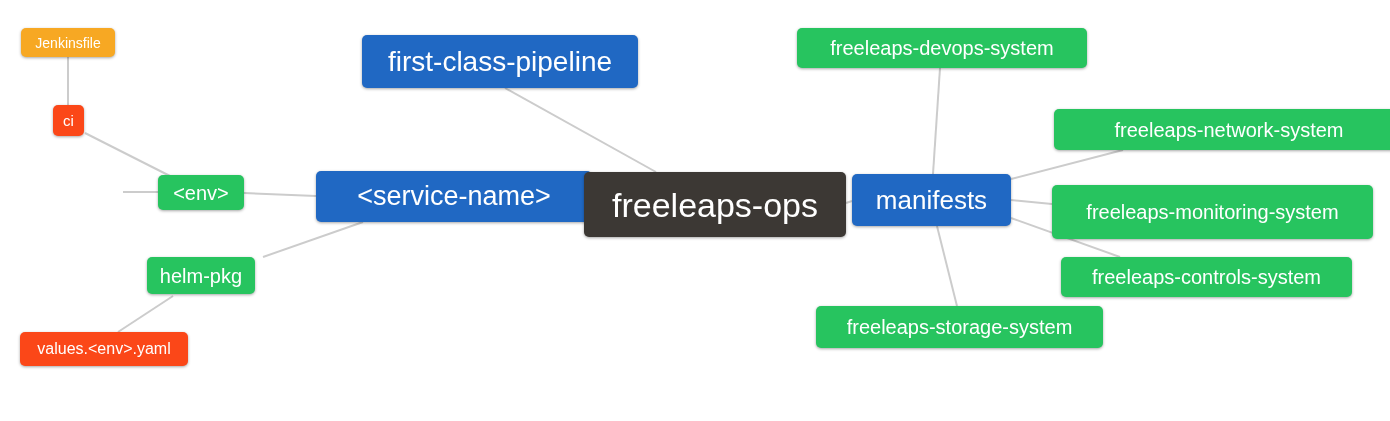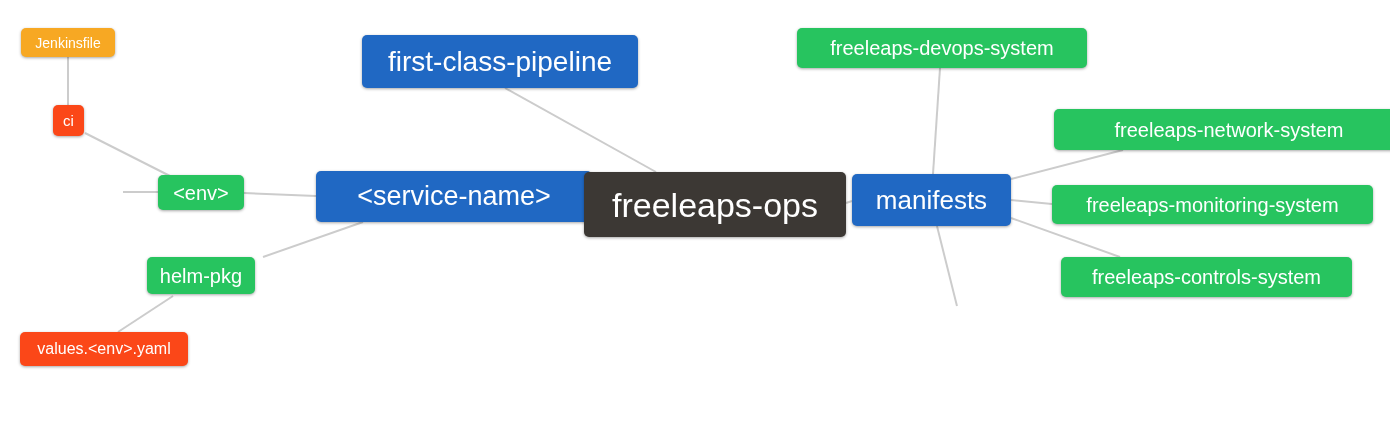--- a/index.html
+++ b/index.html
@@ -57,15 +57,16 @@
   <div class="node" style="left: 53px; top: 105px; width: 31px; height: 31px; background: rgb(251, 71, 24); font-size: 15px;">ci</div>
   <div class="node" style="left: 158px; top: 175px; width: 86px; height: 35px; background: rgb(39, 196, 95); font-size: 20px;">&lt;env&gt;</div>
   <div class="node" style="left: 147px; top: 257px; width: 108px; height: 37px; background: rgb(39, 196, 95); font-size: 20px;">helm-pkg</div>
   <div class="node" style="left: 20px; top: 332px; width: 168px; height: 34px; background: rgb(251, 71, 24); font-size: 16px;">values.&lt;env&gt;.yaml</div>
   <div class="node" style="left: 315px; top: 35px; width: 276px; height: 53px; background: rgb(32, 104, 195); font-size: 28px; margin-left: 47px;">first-class-pipeline</div>
   <div class="node" style="left: 316px; top: 171px; width: 276px; height: 51px; background: rgb(32, 104, 195); font-size: 27px;">&lt;service-name&gt;</div>
   <div class="node" style="left: 584px; top: 172px; width: 262px; height: 65px; background: rgb(60, 56, 52); font-size: 34px;">freeleaps-ops</div>
   <div class="node" style="left: 852px; top: 174px; width: 159px; height: 52px; background: rgb(32, 104, 195); font-size: 26px;">manifests</div>
   <div class="node" style="left: 797px; top: 28px; width: 290px; height: 40px; background: rgb(39, 196, 95); font-size: 20px;">freeleaps-devops-system</div>
   <div class="node" style="left: 1054px; top: 109px; width: 350px; height: 41px; background: rgb(39, 196, 95); font-size: 20px;">freeleaps-network-system</div>
-  <div class="node" style="left: 1052px; top: 185px; width: 321px; height: 39px; background: rgb(39, 196, 95); font-size: 20px;">freeleaps-monitoring-system</div>
+  <div class="node" style="left: 1052px; top: 185px; width: 321px; height: 54px; background: rgb(39, 196, 95); font-size: 20px;">freeleaps-monitoring-system</div>
   <div class="node" style="left: 1061px; top: 257px; width: 291px; height: 40px; background: rgb(39, 196, 95); font-size: 20px; text-align: right;">freeleaps-controls-system</div>
+  <div class="node" style="left: 816px; top: 306px; width: 287px; height: 42px; background: rgb(39, 196, 95); font-size: 20px;">freeleaps-storage-system</div>
 </div>
 
 </body></html>

